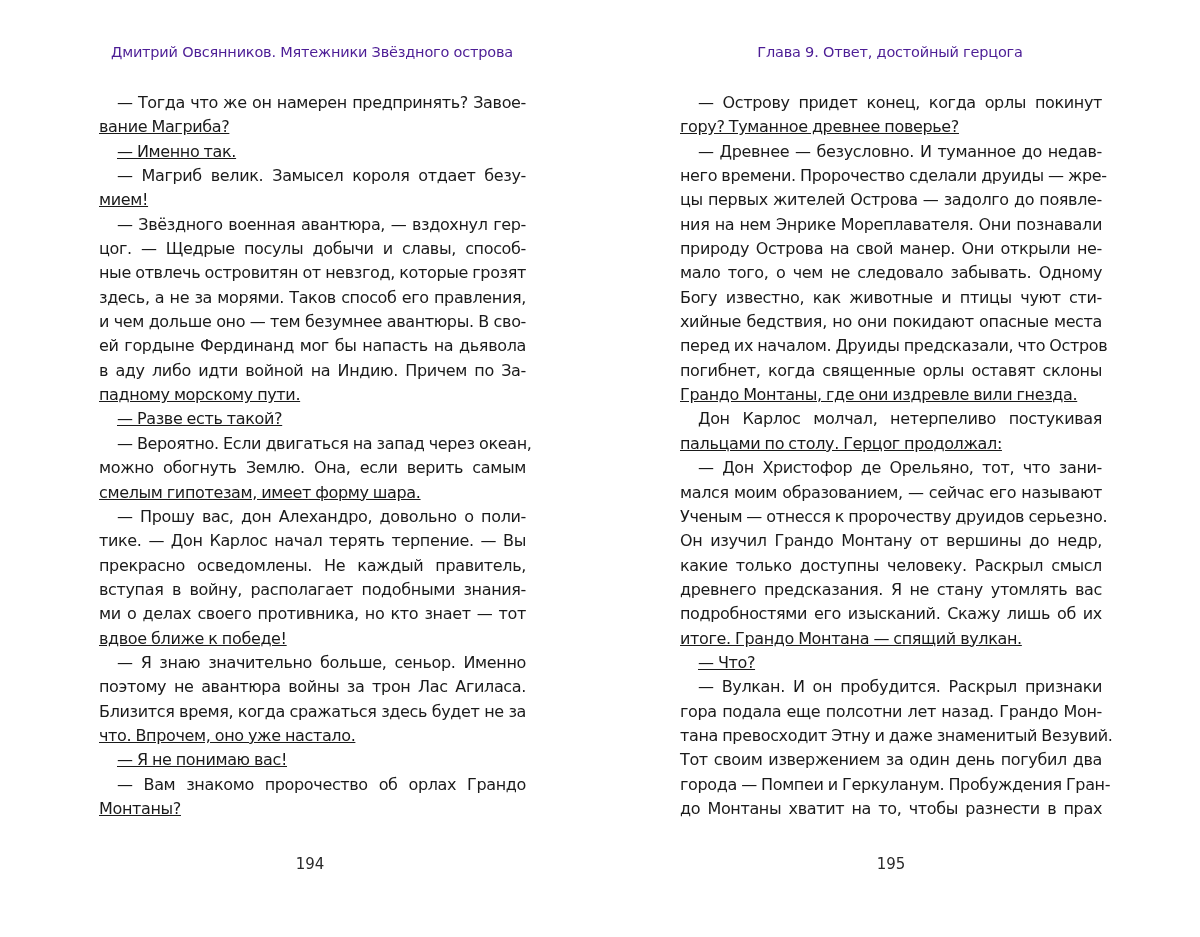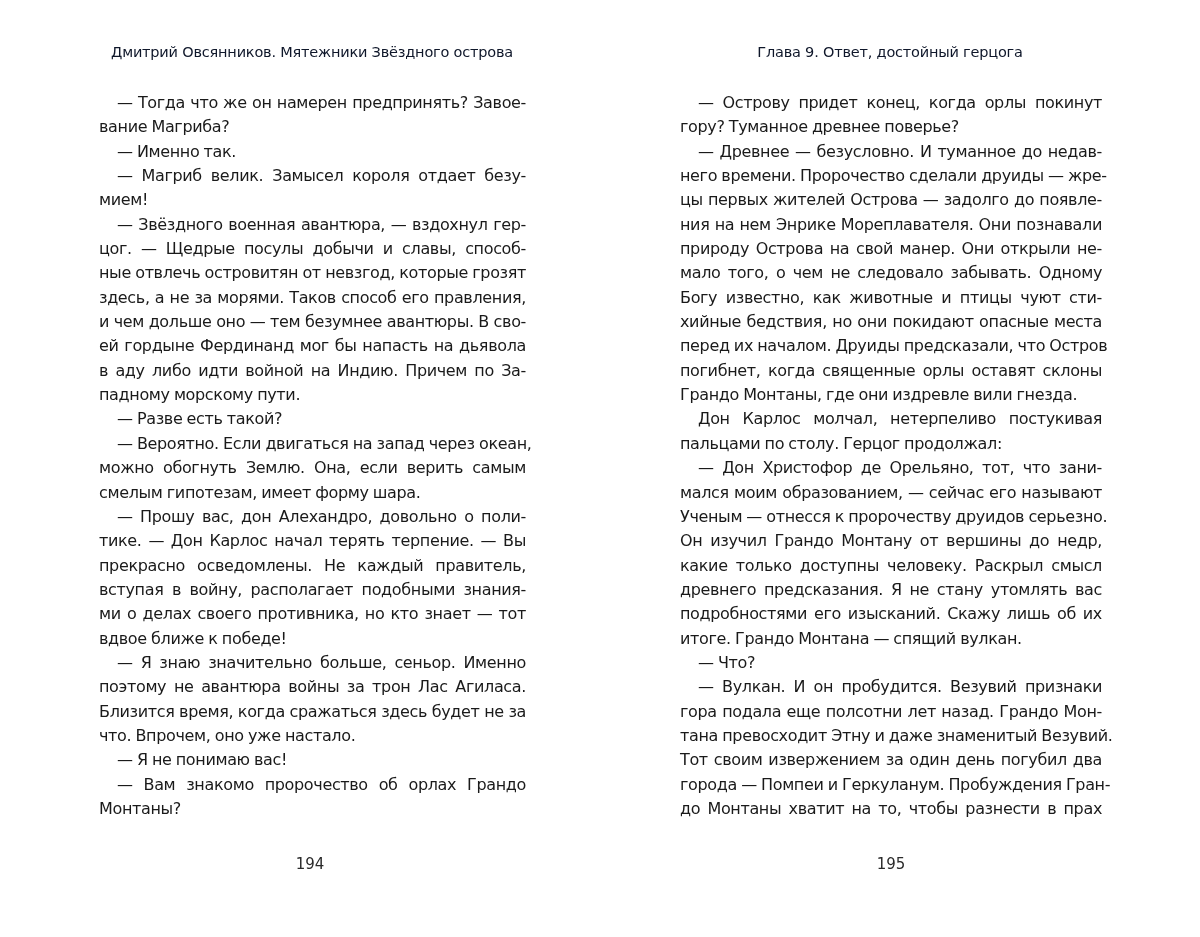--- a/index.html
+++ b/index.html
@@ -5,33 +5,33 @@
   html, body { margin: 0; padding: 0; }
   body {
     width: 1200px; height: 937px; background: #ffffff; position: relative; overflow: hidden;
     font-family: "DejaVu Sans", "Liberation Sans", sans-serif; color: #1a1a1a;
   }
   .page { position: absolute; top: 0; width: 600px; height: 937px; }
   .page.left { left: 0; }
   .page.right { left: 600px; }
   .running-head {
     position: absolute; top: 44px; left: 0; width: 600px; text-align: center;
-    font-size: 14.5px; color: #0f172a; letter-spacing: -0.2px;
+    font-size: 14.5px; color: #4c1d95; letter-spacing: -0.2px;
   }
   .page.left .running-head { left: 12px; }
   .page.right .running-head { left: -10px; }
   .body-text { position: absolute; top: 91px; }
   .page.left .body-text { left: 99px; width: 427px; }
   .page.right .body-text { left: 80px; width: 422px; }
   .line {
     height: 24.35px; line-height: 24.35px; font-size: 16px; white-space: nowrap;
     text-align: justify; text-align-last: justify; letter-spacing: -0.35px; word-spacing: -0.5px;
   }
   .line.indent { padding-left: 18px; }
-  .line.last { text-align-last: left; }
+  .line.last { text-align-last: left; text-decoration: underline; }
   .folio {
     position: absolute; top: 855px; left: 0; width: 600px; text-align: center;
     font-size: 15px; color: #2a2a2a;
   }
   .page.left .folio { left: 10px; }
   .page.right .folio { left: -9px; text-align: center; }
 </style>
 </head>
 <body>
 
@@ -92,21 +92,21 @@
       <div class="line last">пальцами по столу. Герцог продолжал:</div>
       <div class="line indent">— Дон Христофор де Орельяно, тот, что зани-</div>
       <div class="line">мался моим образованием, — сейчас его называют</div>
       <div class="line">Ученым — отнесся к пророчеству друидов серьезно.</div>
       <div class="line">Он изучил Грандо Монтану от вершины до недр,</div>
       <div class="line">какие только доступны человеку. Раскрыл смысл</div>
       <div class="line">древнего предсказания. Я не стану утомлять вас</div>
       <div class="line">подробностями его изысканий. Скажу лишь об их</div>
       <div class="line last">итоге. Грандо Монтана — спящий вулкан.</div>
       <div class="line indent last">— Что?</div>
-      <div class="line indent">— Вулкан. И он пробудится. Везувий признаки</div>
+      <div class="line indent">— Вулкан. И он пробудится. Раскрыл признаки</div>
       <div class="line">гора подала еще полсотни лет назад. Грандо Мон-</div>
       <div class="line">тана превосходит Этну и даже знаменитый Везувий.</div>
       <div class="line">Тот своим извержением за один день погубил два</div>
       <div class="line">города — Помпеи и Геркуланум. Пробуждения Гран-</div>
       <div class="line">до Монтаны хватит на то, чтобы разнести в прах</div>
     </div>
   <div class="folio">195</div>
 </div>
 
 </body></html>

